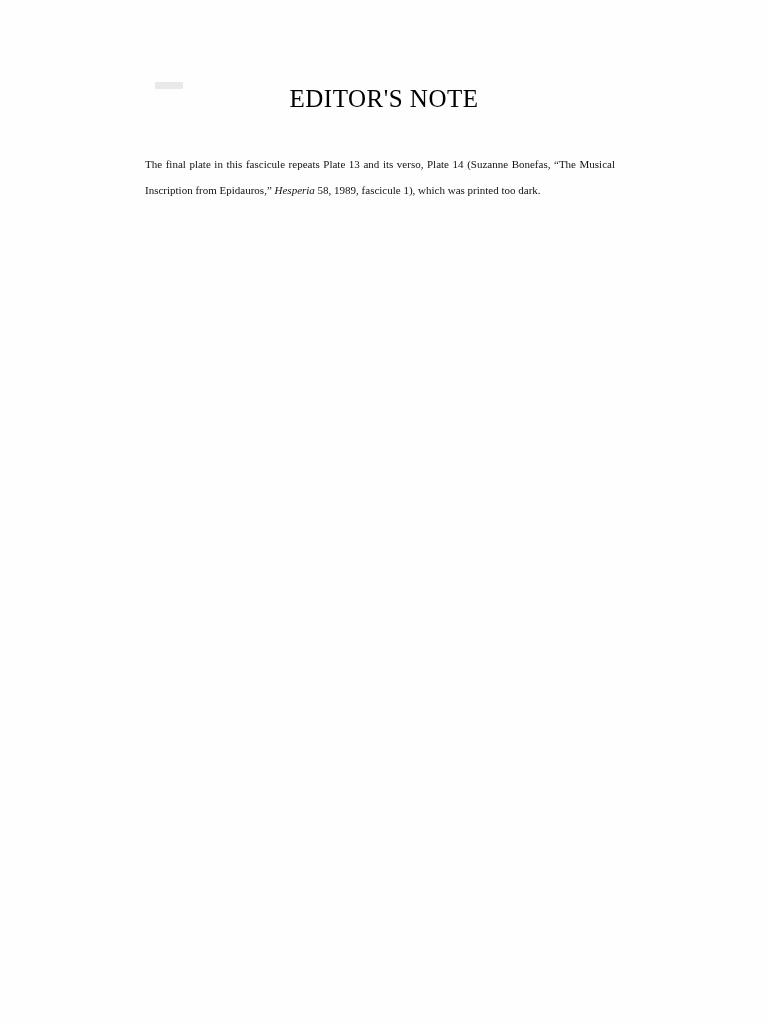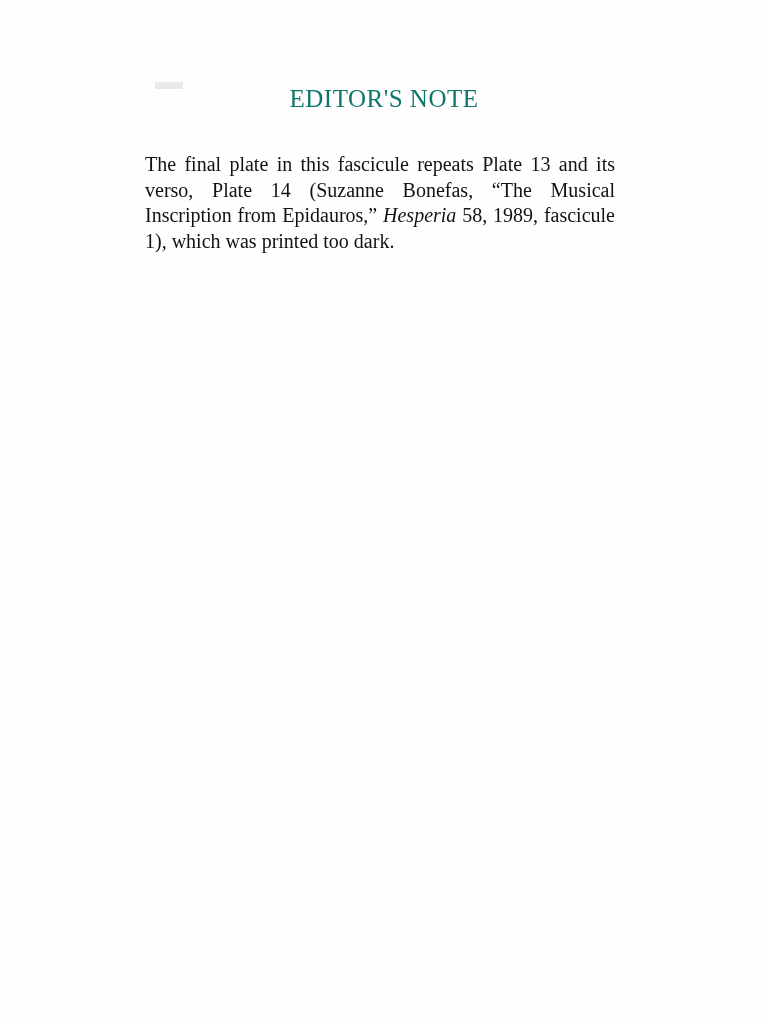--- a/index.html
+++ b/index.html
@@ -25,37 +25,37 @@
   }
   .page-title {
     position: absolute;
     top: 68px;
     left: 0;
     width: 768px;
     text-align: center;
     font-size: 25px;
     letter-spacing: 0.5px;
     font-weight: 400;
-    color: #0f766e;
+    color: #000000;
   }
   .faint-mark {
     position: absolute;
     top: 82px;
     left: 155px;
     width: 28px;
     height: 7px;
     background: #e9e9ec;
     border-radius: 1px;
   }
   .body-block {
     position: absolute;
     top: 152px;
     left: 145px;
     width: 470px;
-    font-size: 20px;
+    font-size: 11px;
     line-height: 25.5px;
     text-align: justify;
     text-justify: inter-word;
     color: #111216;
   }
   .body-block .italic {
     font-style: italic;
   }
   .body-block p {
     margin: 0;

